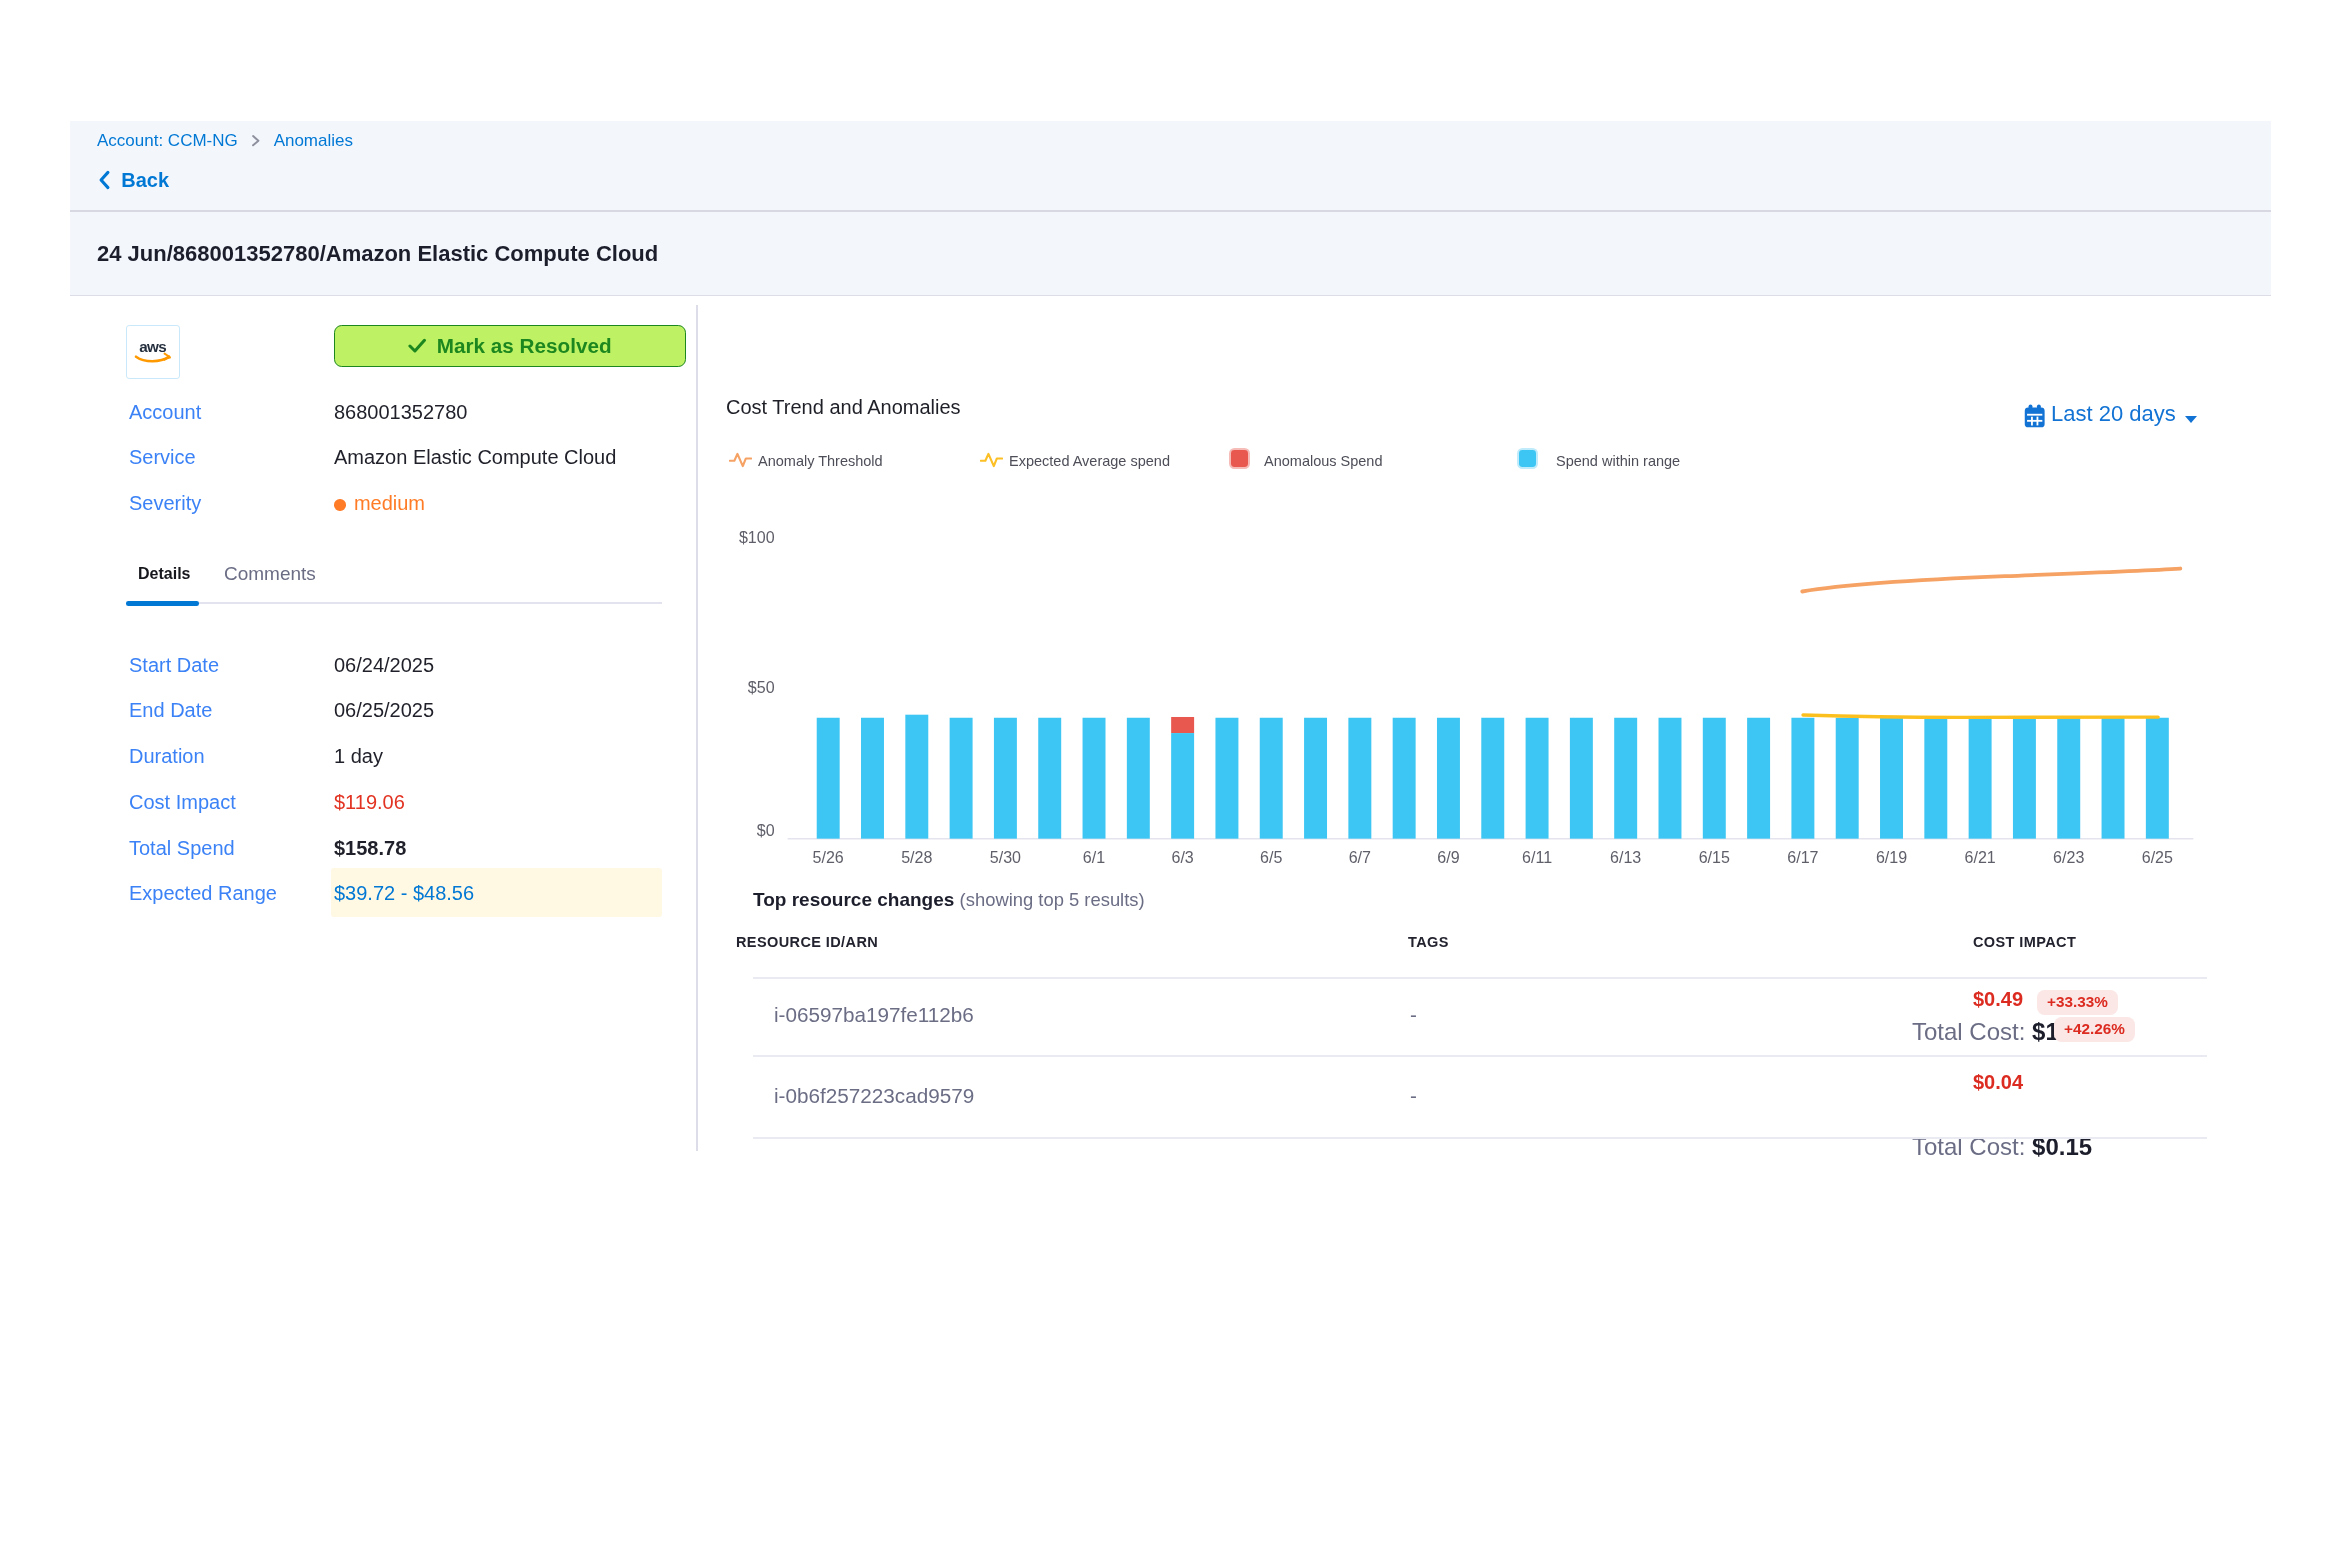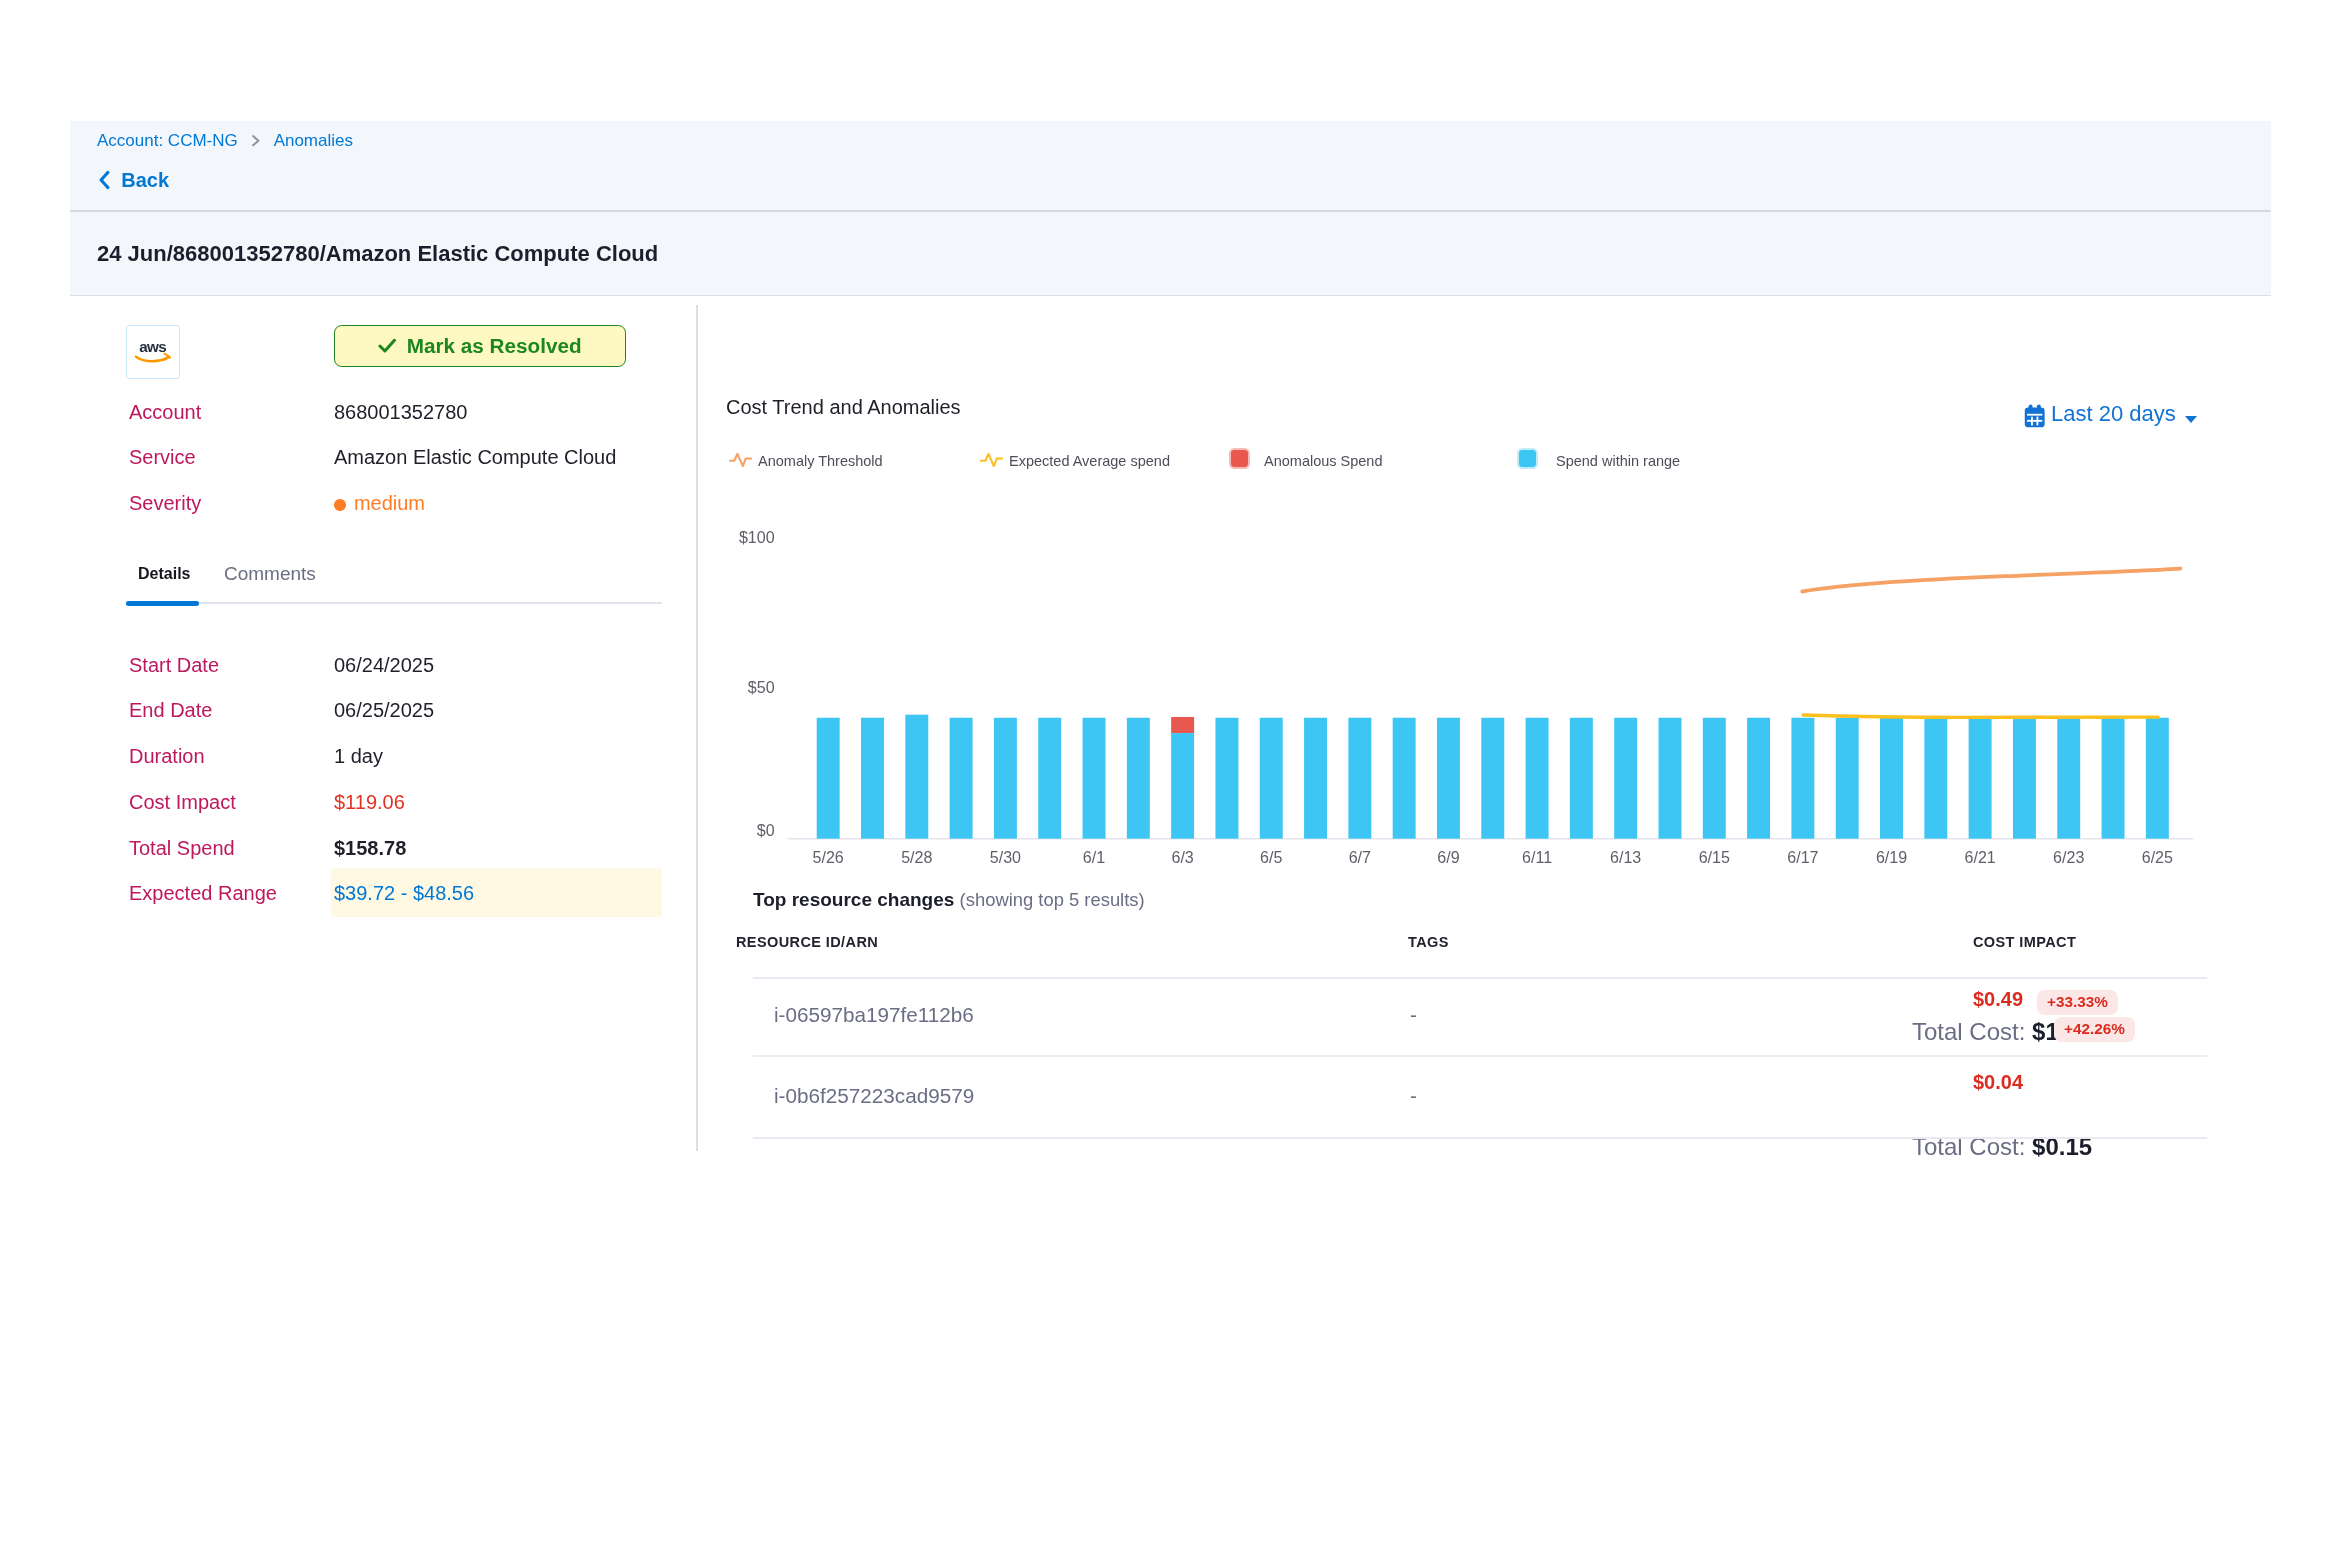--- a/index.html
+++ b/index.html
@@ -14,25 +14,25 @@
   .crumbs{position:absolute;left:27px;top:8.4px;display:flex;align-items:center;
           font-size:17px;color:#0278d5;height:23px;}
   .crumbs .sep{margin:0 12.2px;display:flex;align-items:center;}
   .back{position:absolute;left:27.6px;top:47px;display:flex;align-items:center;height:24.5px;
         font-size:20px;font-weight:bold;color:#0278d5;}
   .back svg{margin-right:10.7px;}
   .btitle{position:absolute;left:27px;top:120px;font-size:22px;font-weight:bold;color:#1d1e2c;}
   
   .awsbox{position:absolute;left:126px;top:325px;width:54px;height:54px;background:#fff;
           border:1.5px solid #c9e9fa;border-radius:3.1px;display:flex;align-items:center;justify-content:center;}
-  .resolve{position:absolute;left:334px;top:325px;width:292px;height:42px;background:#fef9c3;
+  .resolve{position:absolute;left:334px;top:325px;width:352px;height:42px;background:#bef264;
            border:1.5px solid #1d871f;border-radius:7.7px;display:flex;align-items:center;justify-content:center;
            font-size:20.7px;font-weight:bold;color:#1d871f;}
   .resolve svg{margin-right:10px;}
-  .lbl{position:absolute;left:129px;font-size:20px;color:#be185d;height:24.5px;line-height:24.5px;}
+  .lbl{position:absolute;left:129px;font-size:20px;color:#3b82f6;height:24.5px;line-height:24.5px;}
   .val{position:absolute;left:334px;font-size:20px;color:#1f2029;height:24.5px;line-height:24.5px;}
   .dot{display:inline-block;width:11.5px;height:11.5px;border-radius:50%;background:#ff7b26;
        margin-right:8.4px;vertical-align:-0.8px;}
   .tab1{position:absolute;left:138px;top:565px;font-size:16px;font-weight:bold;color:#16171d;}
   .tab2{position:absolute;left:224px;top:563px;font-size:19px;color:#6b6d85;}
   .tabline{position:absolute;left:126px;top:602px;width:536px;height:1.5px;background:#e2e3ee;}
   .tabsel{position:absolute;left:126px;top:601px;width:73px;height:4.6px;background:#0278d5;border-radius:2.3px;}
   .chip{position:absolute;left:331px;top:868px;width:331px;height:49px;background:#fff8e3;border-radius:3.1px;}
   .vdiv{position:absolute;left:696px;top:305px;width:1.5px;height:846px;background:#dcdde8;}
   

